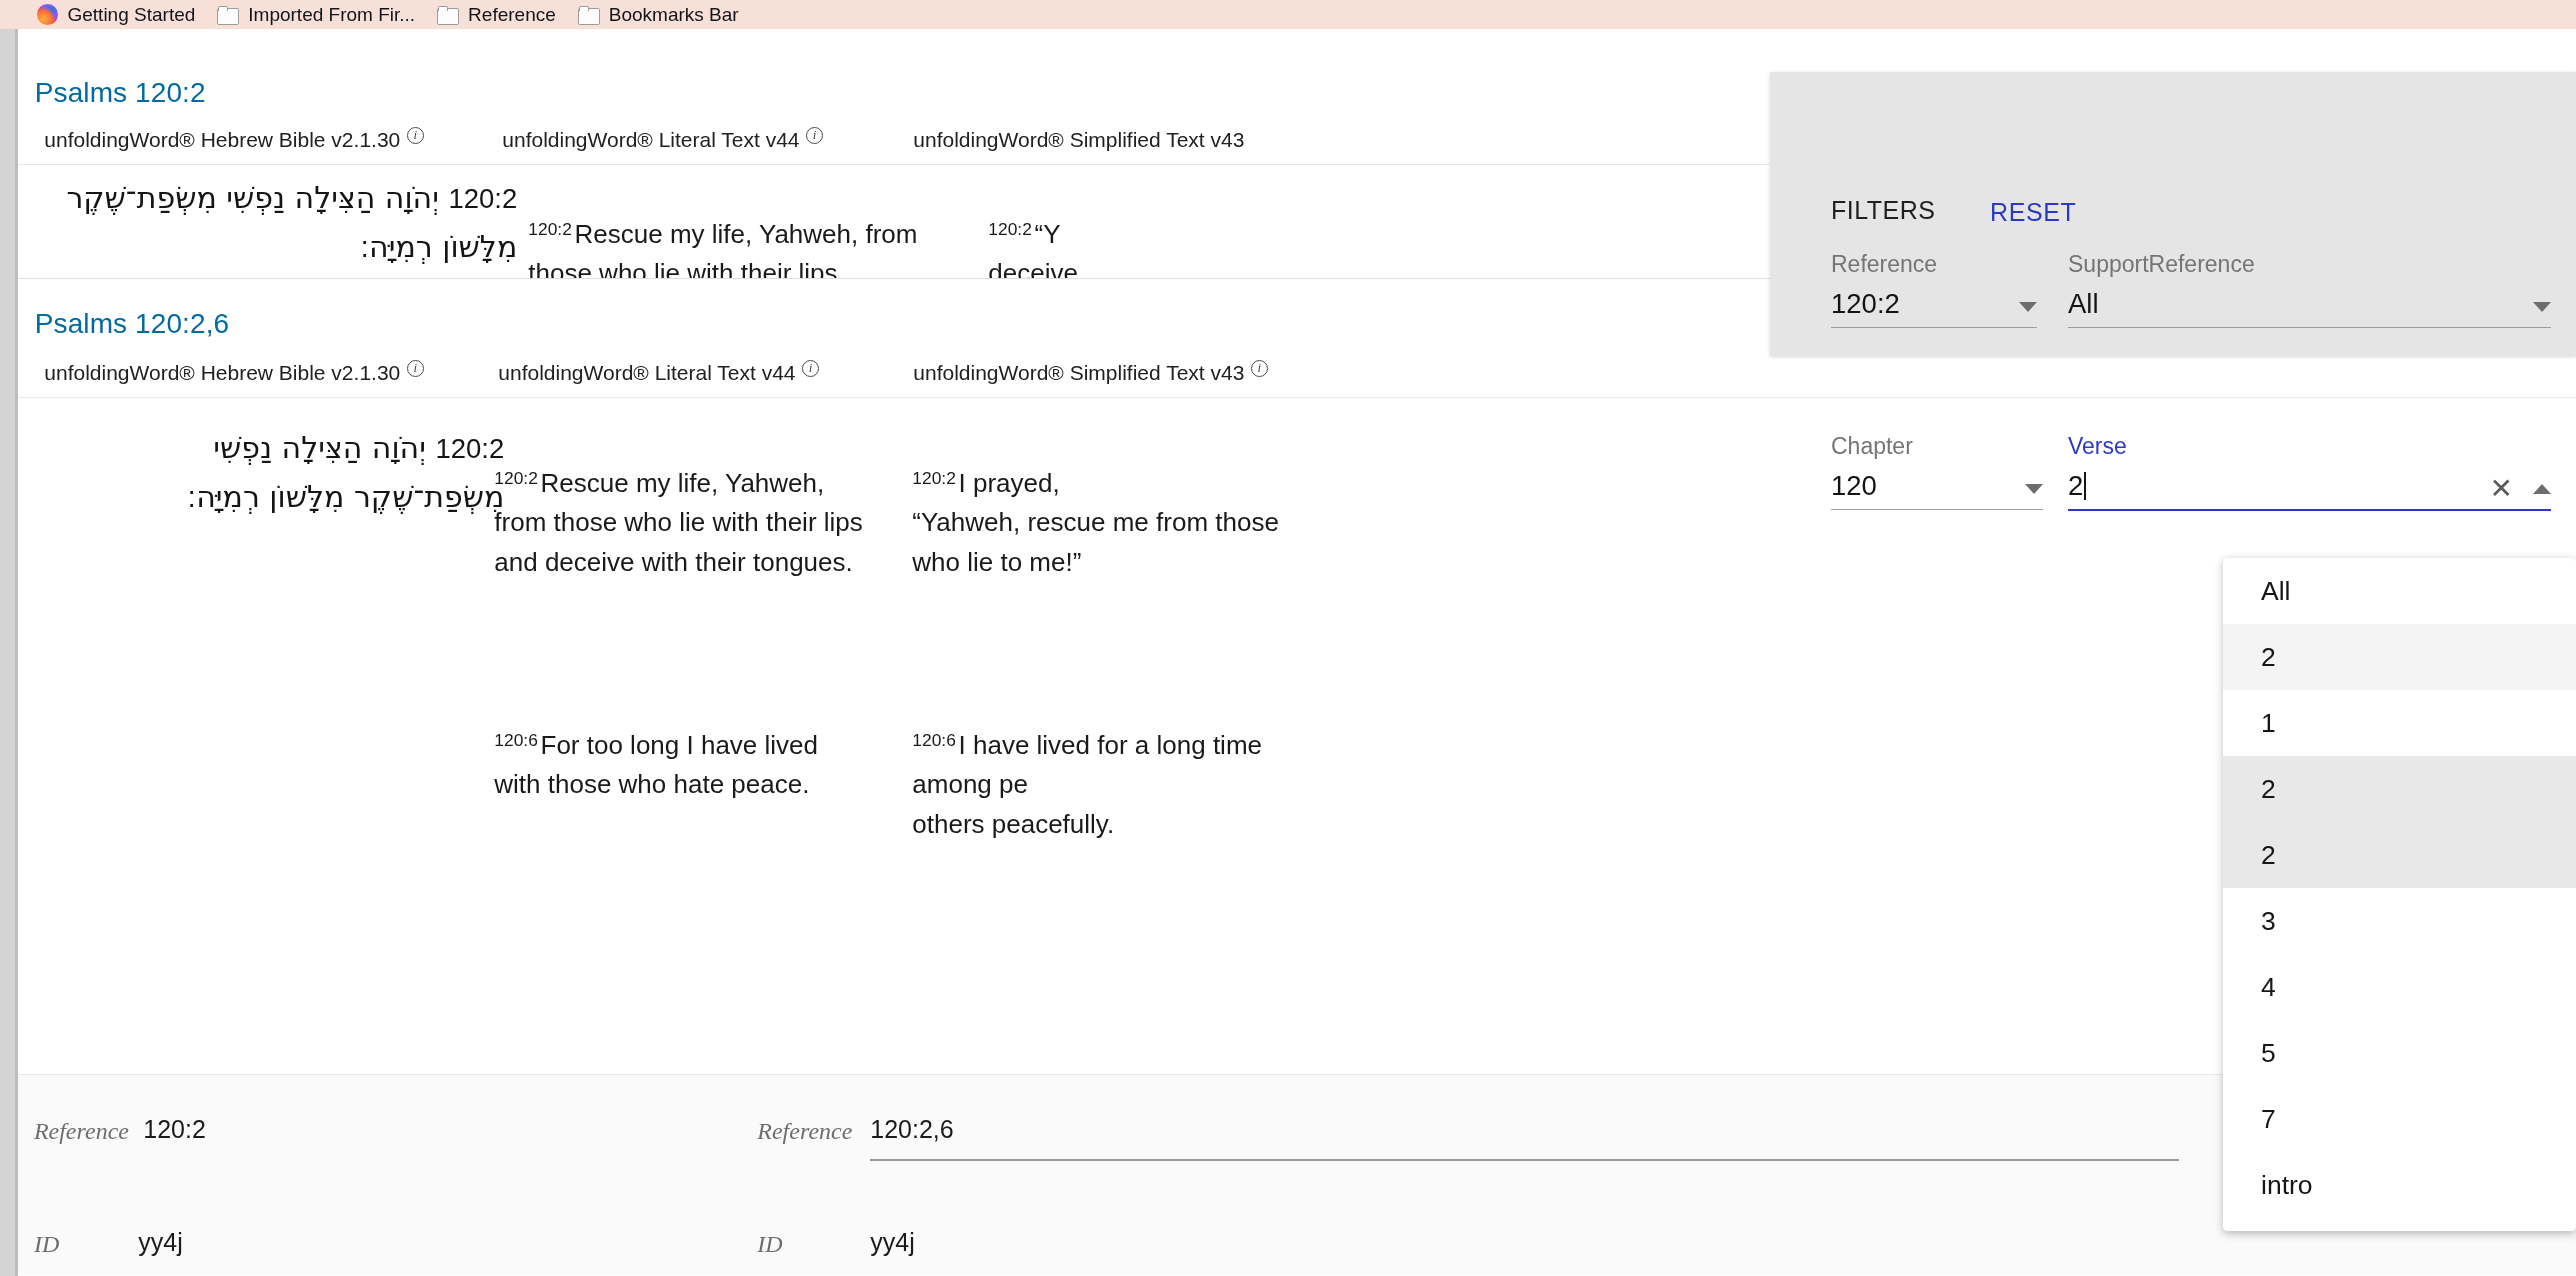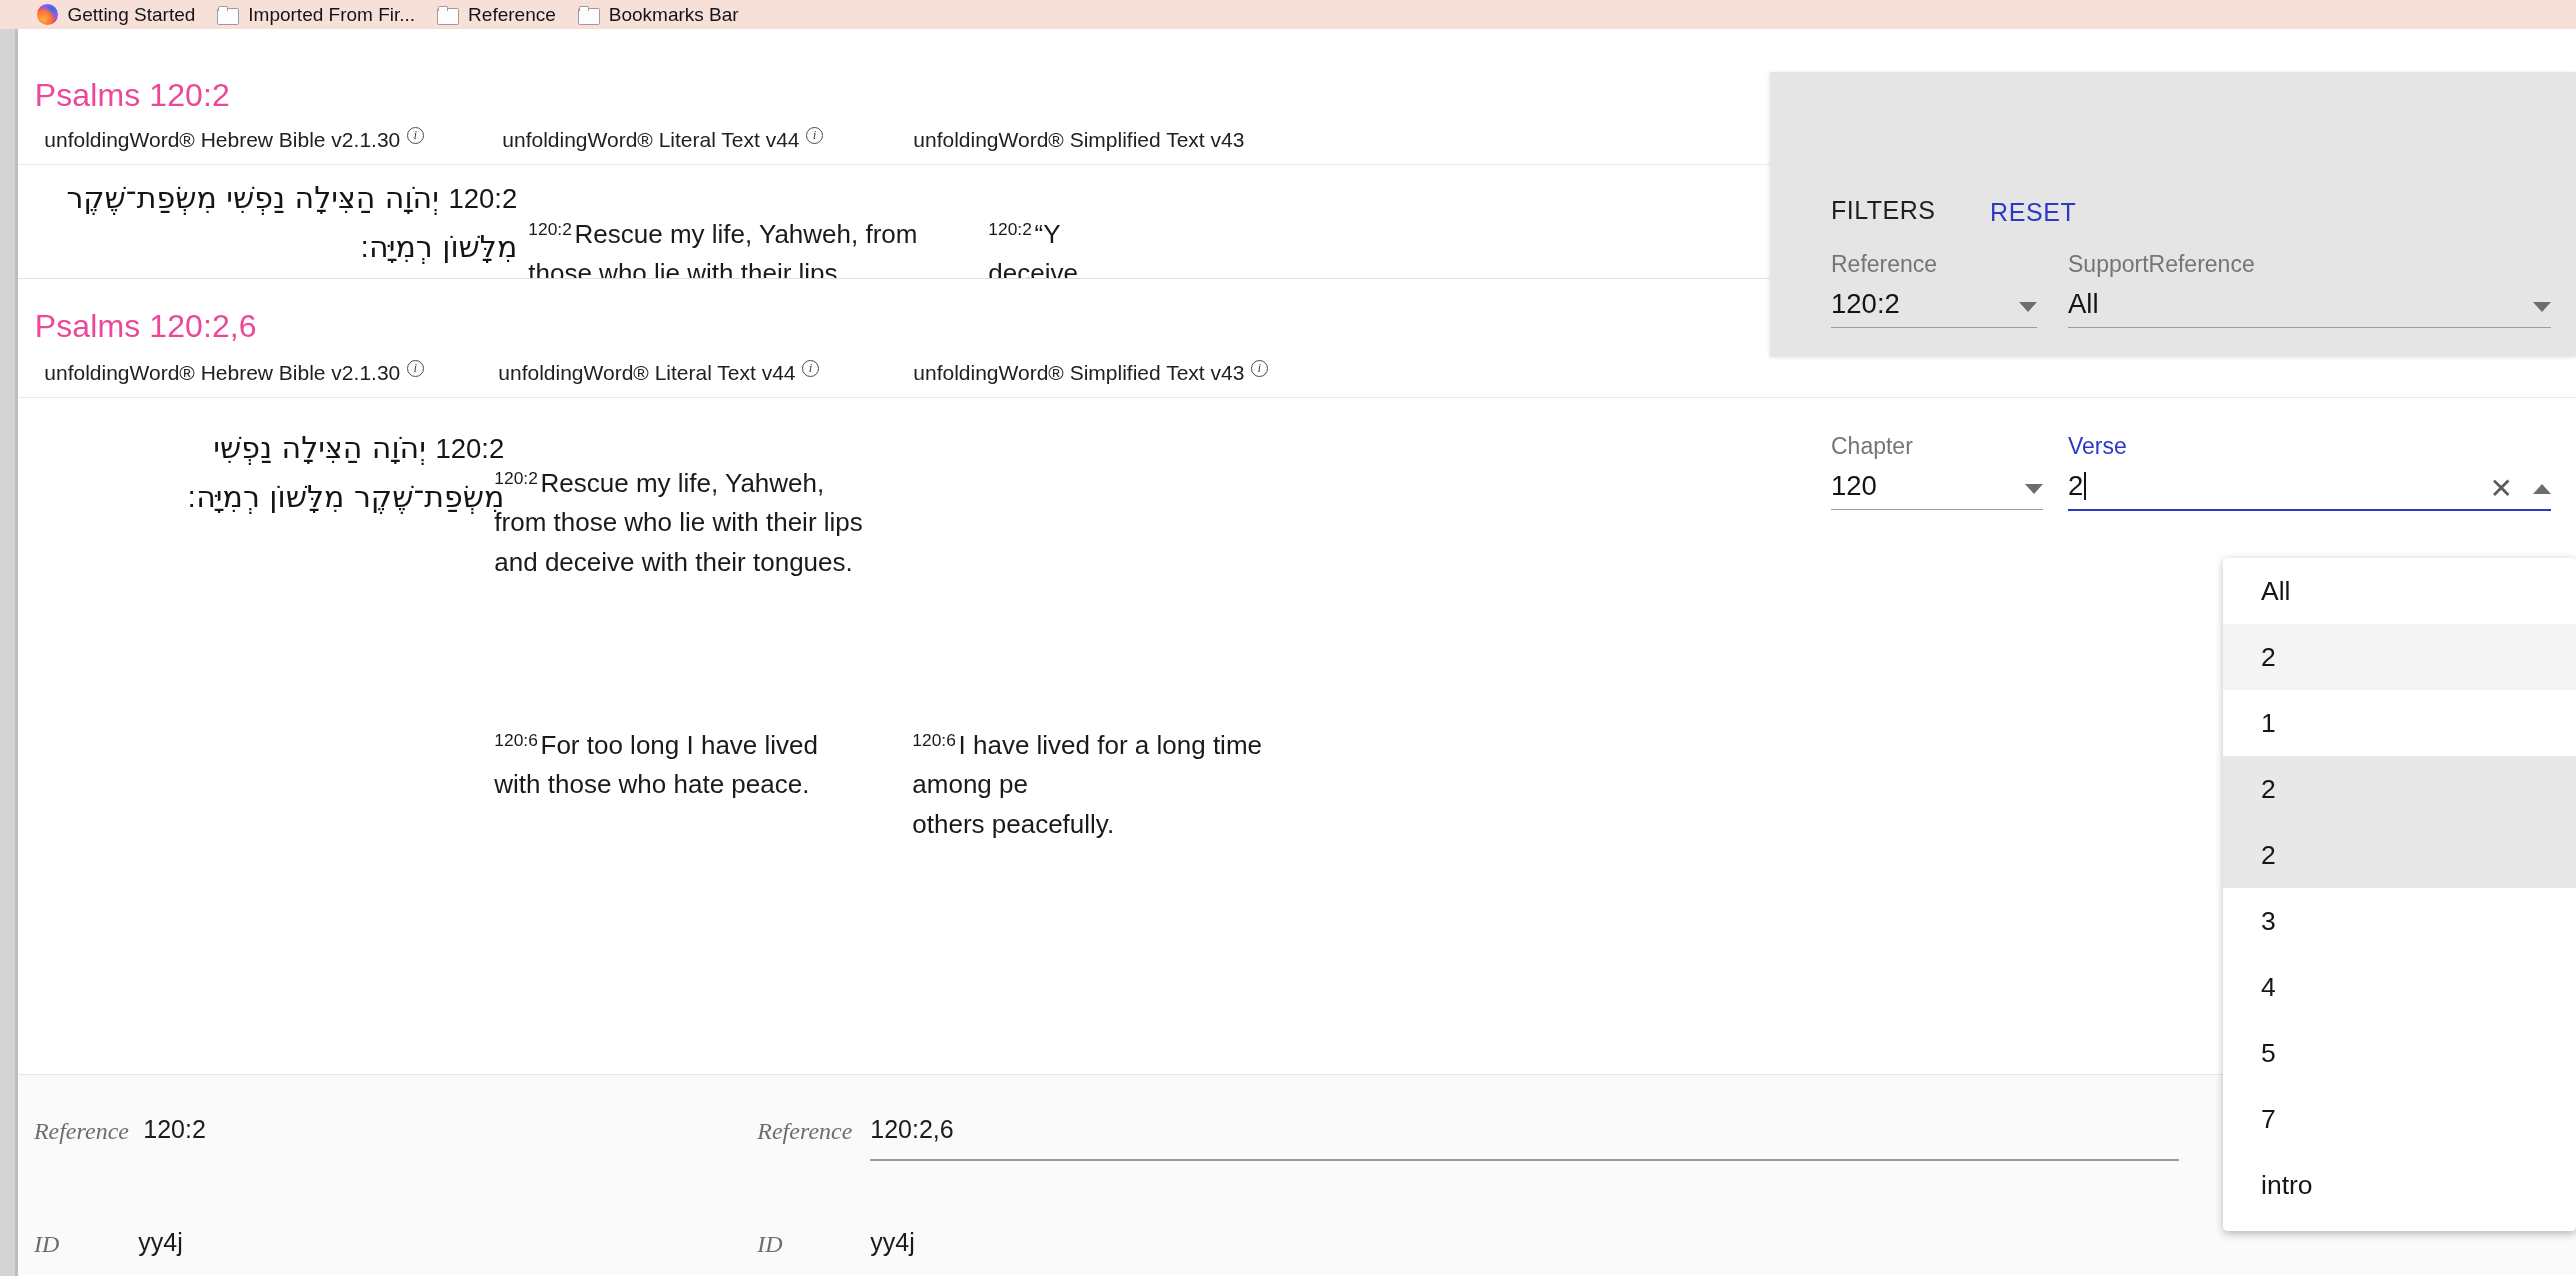--- a/index.html
+++ b/index.html
@@ -100,22 +100,22 @@
     width: 2558px;
     height: 1247px;
     background: #ffffff;
     overflow: hidden;
   }
 
   
   .verse-section { position: absolute; left: 0; width: 2558px; background: #fff; }
 
   .section-title {
-    font-size: 32px;
-    color: #ec4899;
+    font-size: 28px;
+    color: #0369a1;
     font-weight: 400;
     letter-spacing: 0.1px;
   }
 
   .col-head-row {
     position: absolute;
     left: 0; width: 2558px;
     border-bottom: 1.8px solid #e8e8e8;
   }
   .col-head {
@@ -386,20 +386,24 @@
         </div>
       </div>
 
       <div class="heb-col" style="left:37px;top:145px;width:449px;">
         <span class="vnum-heb">120:2</span>
         <span>יְהֹוָה הַצִּילָה נַפְשִׁי מִשְׂפַת־שֶׁקֶר מִלָּשׁוֹן רְמִיָּה׃</span>
       </div>
       <div class="eng-col" style="left:476px;top:145px;width:380px;white-space:pre-line;">
         <span class="vnum-sup">120:2</span><span>Rescue my life, Yahweh, from those who lie with their lips
 and deceive with their tongues.</span>
+      </div>
+      <div class="eng-col" style="left:894px;top:145px;width:384px;white-space:pre-line;">
+        <span class="vnum-sup">120:2</span><span>I prayed,
+“Yahweh, rescue me from those who lie to me!”</span>
       </div>
 
       <div class="eng-col" style="left:476px;top:407px;width:380px;white-space:pre-line;">
         <span class="vnum-sup">120:6</span><span>For too long I have lived
 with those who hate peace.</span>
       </div>
       <div class="eng-col" style="left:894px;top:407px;width:421px;white-space:pre-line;">
         <span class="vnum-sup">120:6</span><span>I have lived for a long time among pe
 others peacefully.</span>
       </div>

